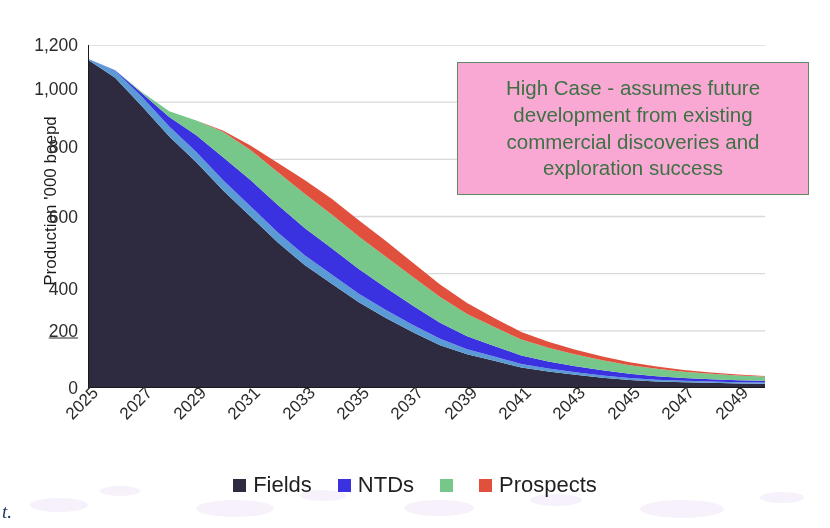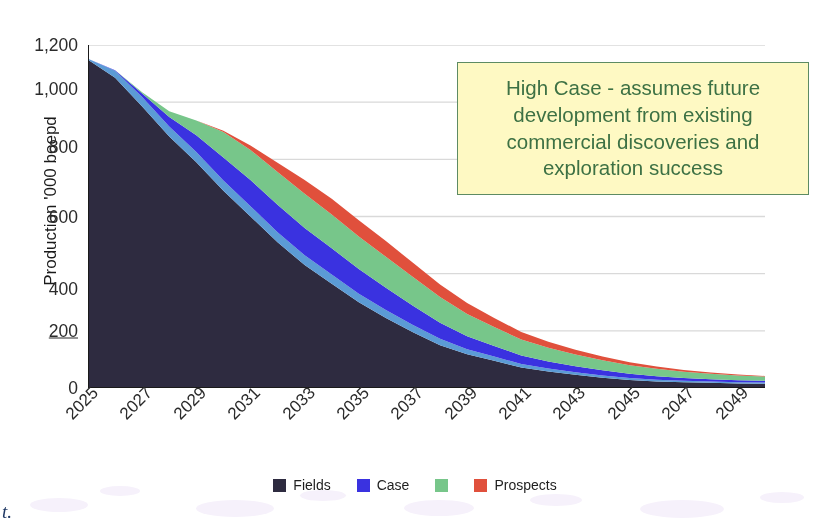--- a/index.html
+++ b/index.html
@@ -108,21 +108,21 @@
   }
 
   
   #annotation-box {
     position: absolute;
     left: 457px;
     top: 62px;
     width: 352px;
     height: 133px;
     box-sizing: border-box;
-    background: #fef9c3;
+    background: #f9a8d4;
     border: 1.5px solid #5d8b63;
     display: flex;
     align-items: center;
     justify-content: center;
     padding: 4px 14px;
   }
   #annotation-text {
     font-size: 20.5px;
     line-height: 1.30;
     color: #3d7144;
@@ -145,21 +145,21 @@
     display: flex;
     align-items: center;
     gap: 7px;
   }
   .legend-swatch {
     width: 13px;
     height: 13px;
     flex: 0 0 auto;
   }
   .legend-label {
-    font-size: 14px;
+    font-size: 22px;
     color: #1f1f1f;
     white-space: nowrap;
   }
 
   
   #corner-glyph {
     position: absolute;
     left: 2px;
     top: 505px;
     font-size: 19px;
@@ -278,21 +278,21 @@
     <div id="annotation-text">High Case - assumes future development from existing commercial discoveries and exploration success</div>
   </div>
 
   <div id="legend">
       <div class="legend-item">
         <span class="legend-swatch" style="background: rgb(46, 43, 64);"></span>
         <span class="legend-label">Fields</span>
       </div>
       <div class="legend-item">
         <span class="legend-swatch" style="background: rgb(58, 50, 224);"></span>
-        <span class="legend-label">Case</span>
+        <span class="legend-label">NTDs</span>
       </div>
       <div class="legend-item">
         <span class="legend-swatch" style="background: rgb(119, 198, 138);"></span>
       </div>
       <div class="legend-item">
         <span class="legend-swatch" style="background: rgb(224, 80, 60);"></span>
         <span class="legend-label">Prospects</span>
       </div>
     </div>
 

